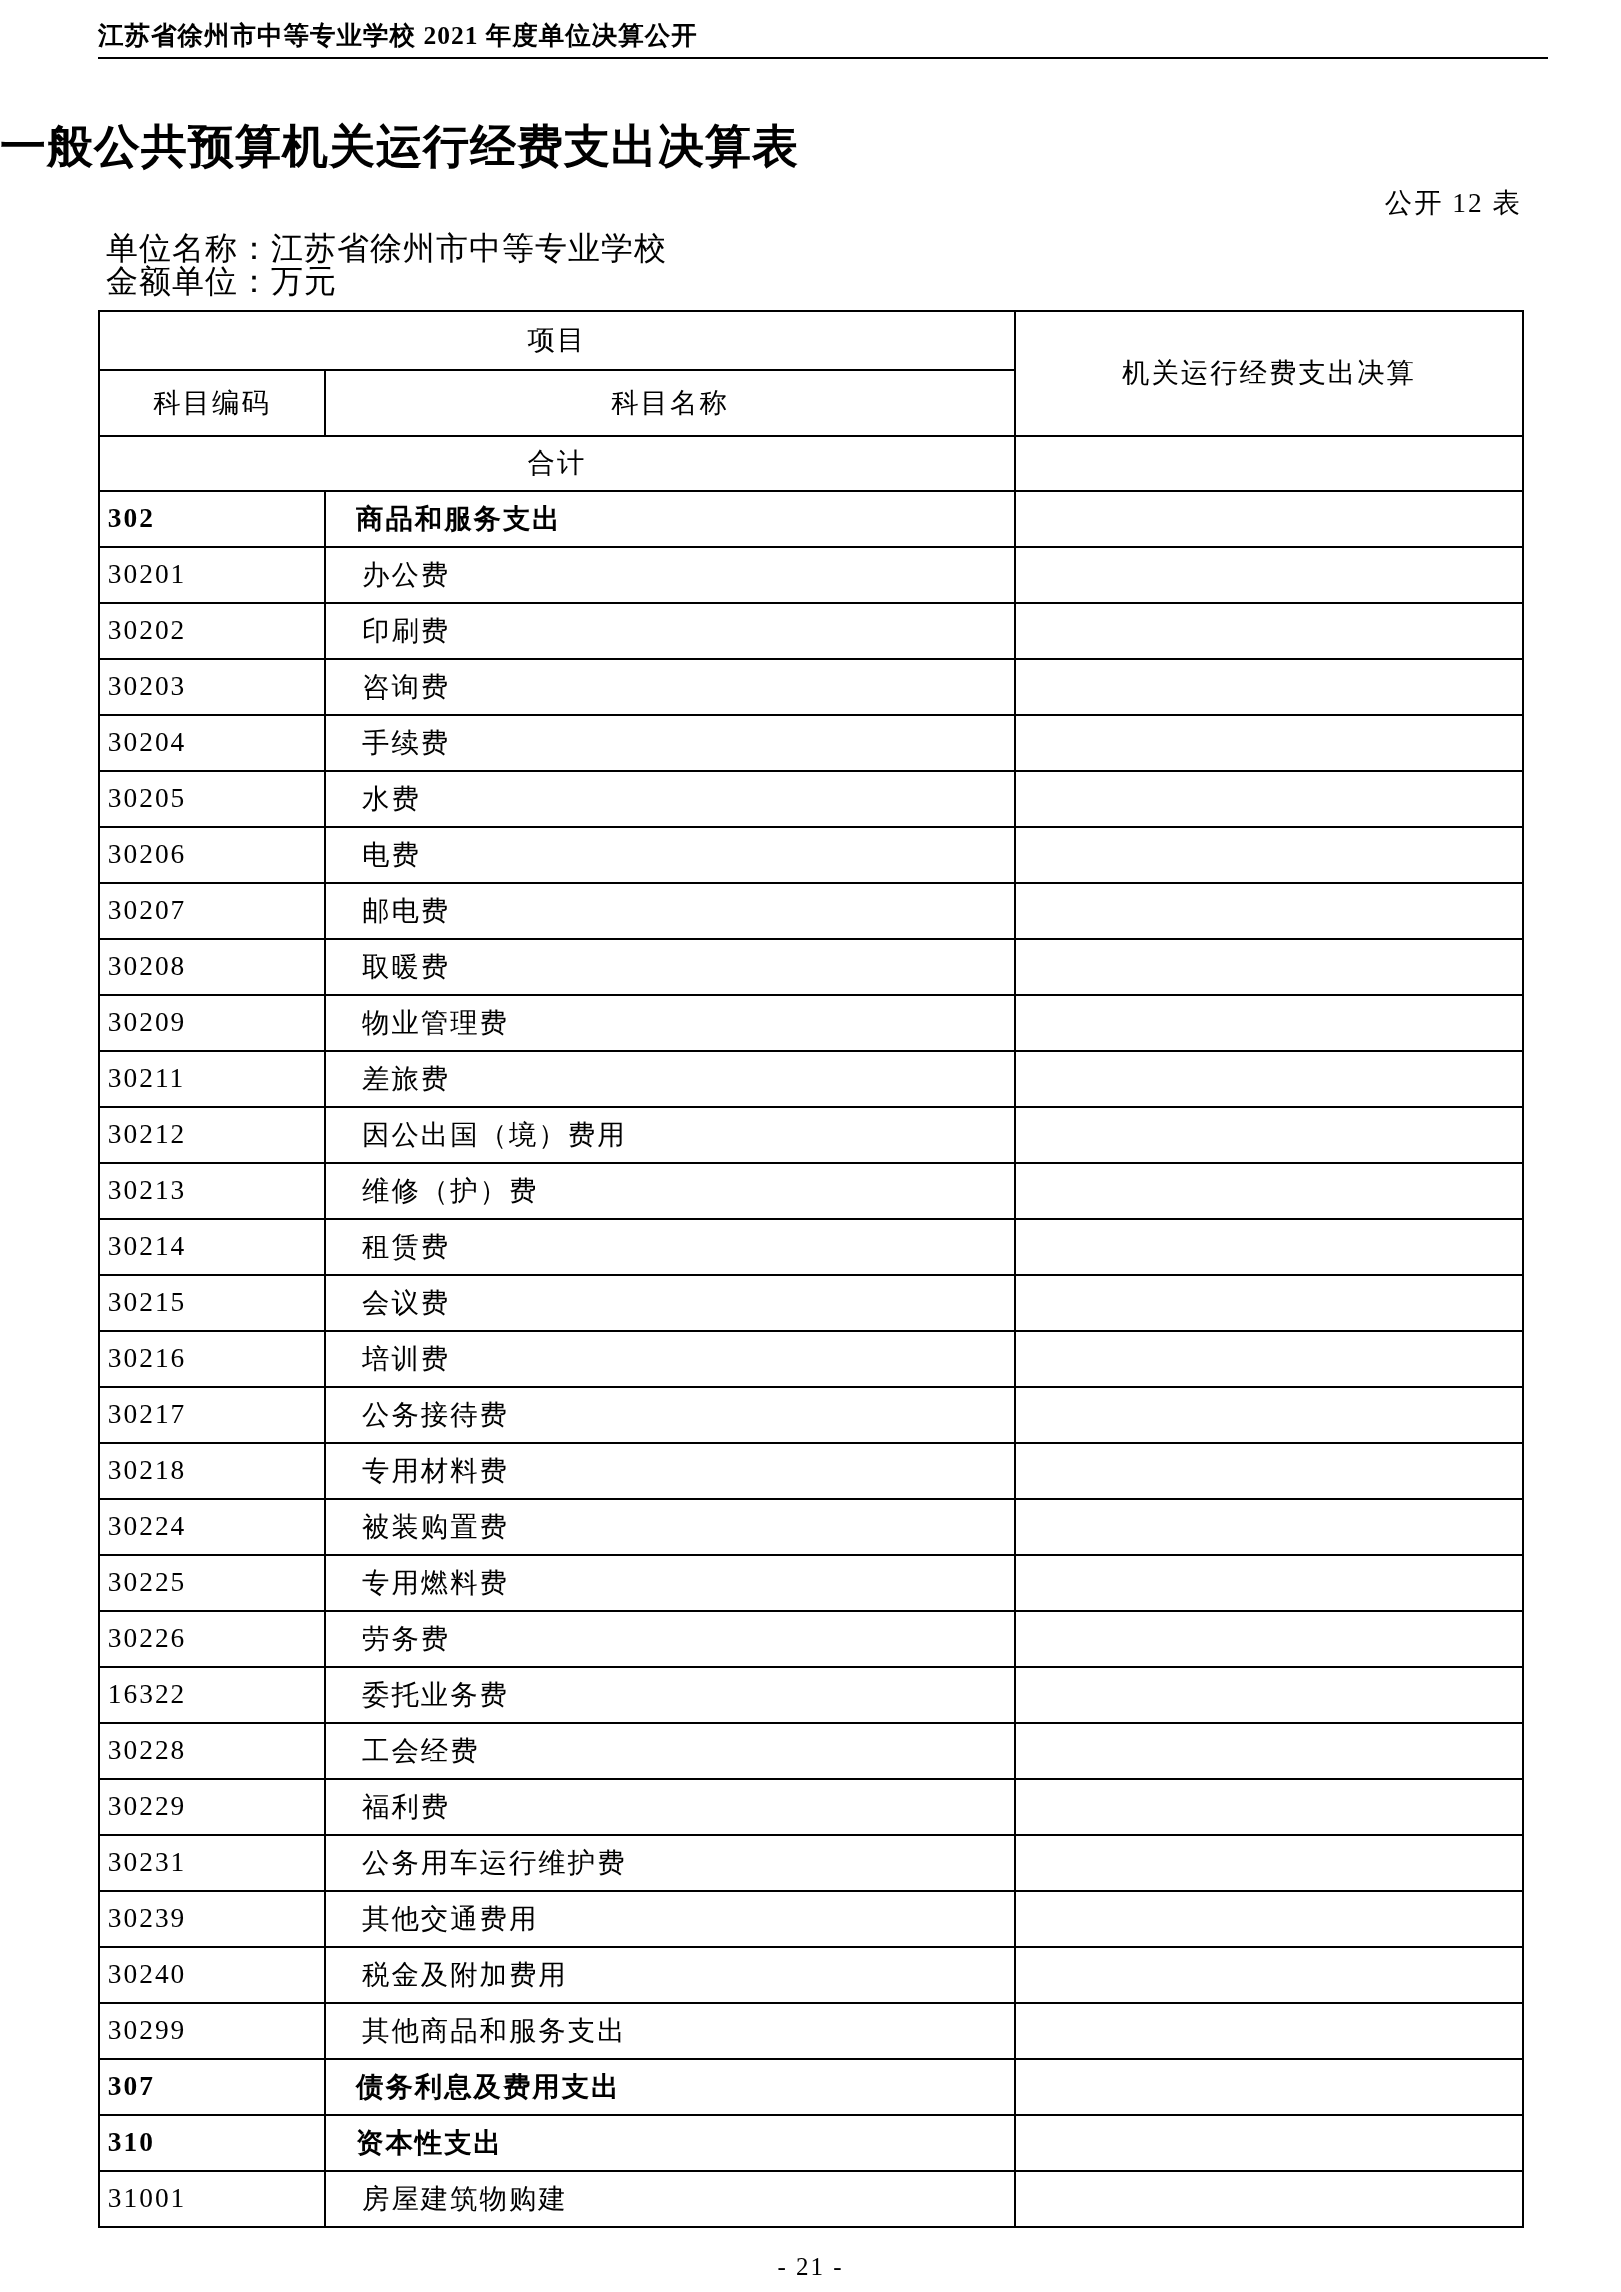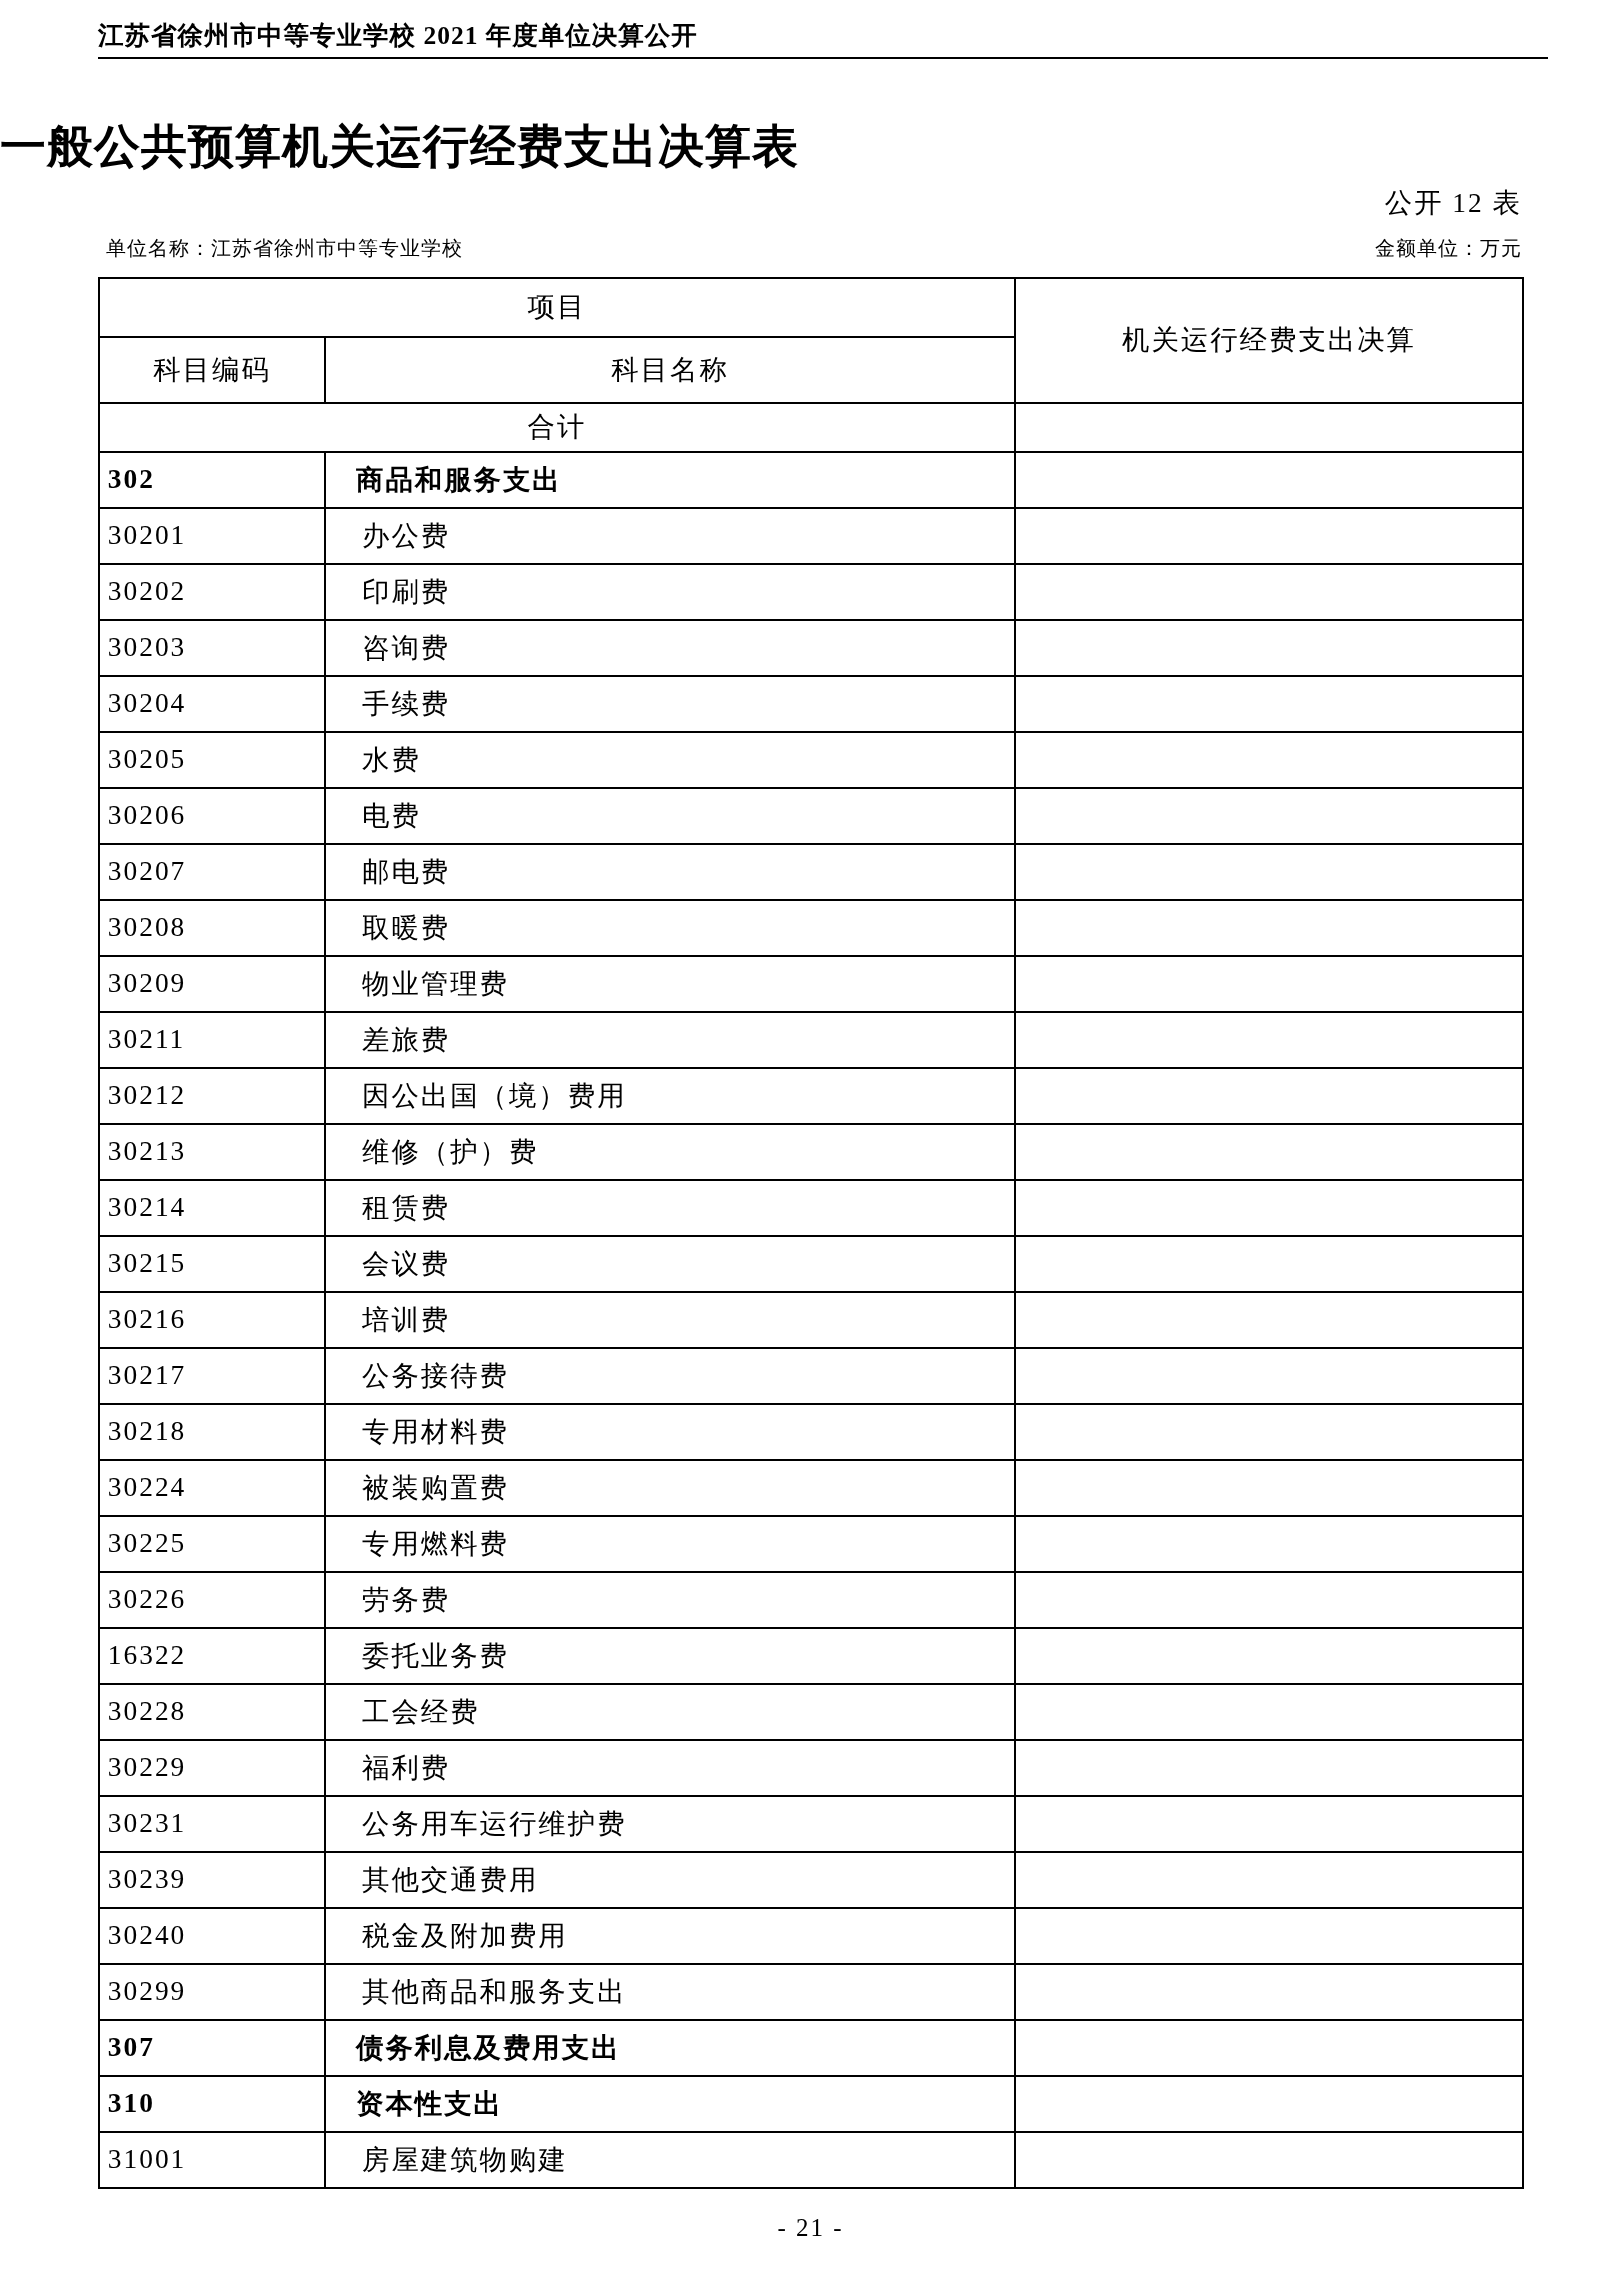--- a/index.html
+++ b/index.html
@@ -37,44 +37,45 @@
     margin: 13.7px 99px 0 0;
     text-align: right;
     font-size: 27.4px;
     line-height: 33px;
     letter-spacing: 2px;
   }
   .meta-row {
     display: flex;
     justify-content: space-between;
     margin: 11.8px 99px 0 106px;
-    font-size: 20px;
+    font-size: 32px;
     line-height: 33px;
     letter-spacing: 1px;
+    flex-direction: column;
   }
   table.main-table {
     border-collapse: collapse;
     table-layout: fixed;
     width: 1424px;
     margin: 11.8px 0 0 98px;
   }
   table.main-table td {
     border: 2px solid #000;
     vertical-align: middle;
     font-size: 27.4px;
     letter-spacing: 2px;
     overflow: hidden;
     white-space: nowrap;
   }
   .col-code  { width: 226px; }
   .col-name  { width: 690px; }
   .col-value { width: 508px; }
   tr.hdr-row-1 { height: 59px; }
   tr.hdr-row-2 { height: 66px; }
-  tr.total-row { height: 49px; margin-top: 20px; }
+  tr.total-row { height: 55px; margin-top: 20px; }
   tr.data-row  { height: 56px; }
   td.center { text-align: center; }
   td.code-cell {
     font-size: 29px;
     letter-spacing: 1px;
     padding-left: 7.8px;
   }
   td.name-cell.indent-1 { padding-left: 30px; }
   td.name-cell.indent-2 { padding-left: 36px; }
   tr.bold-row td { font-weight: bold; }

